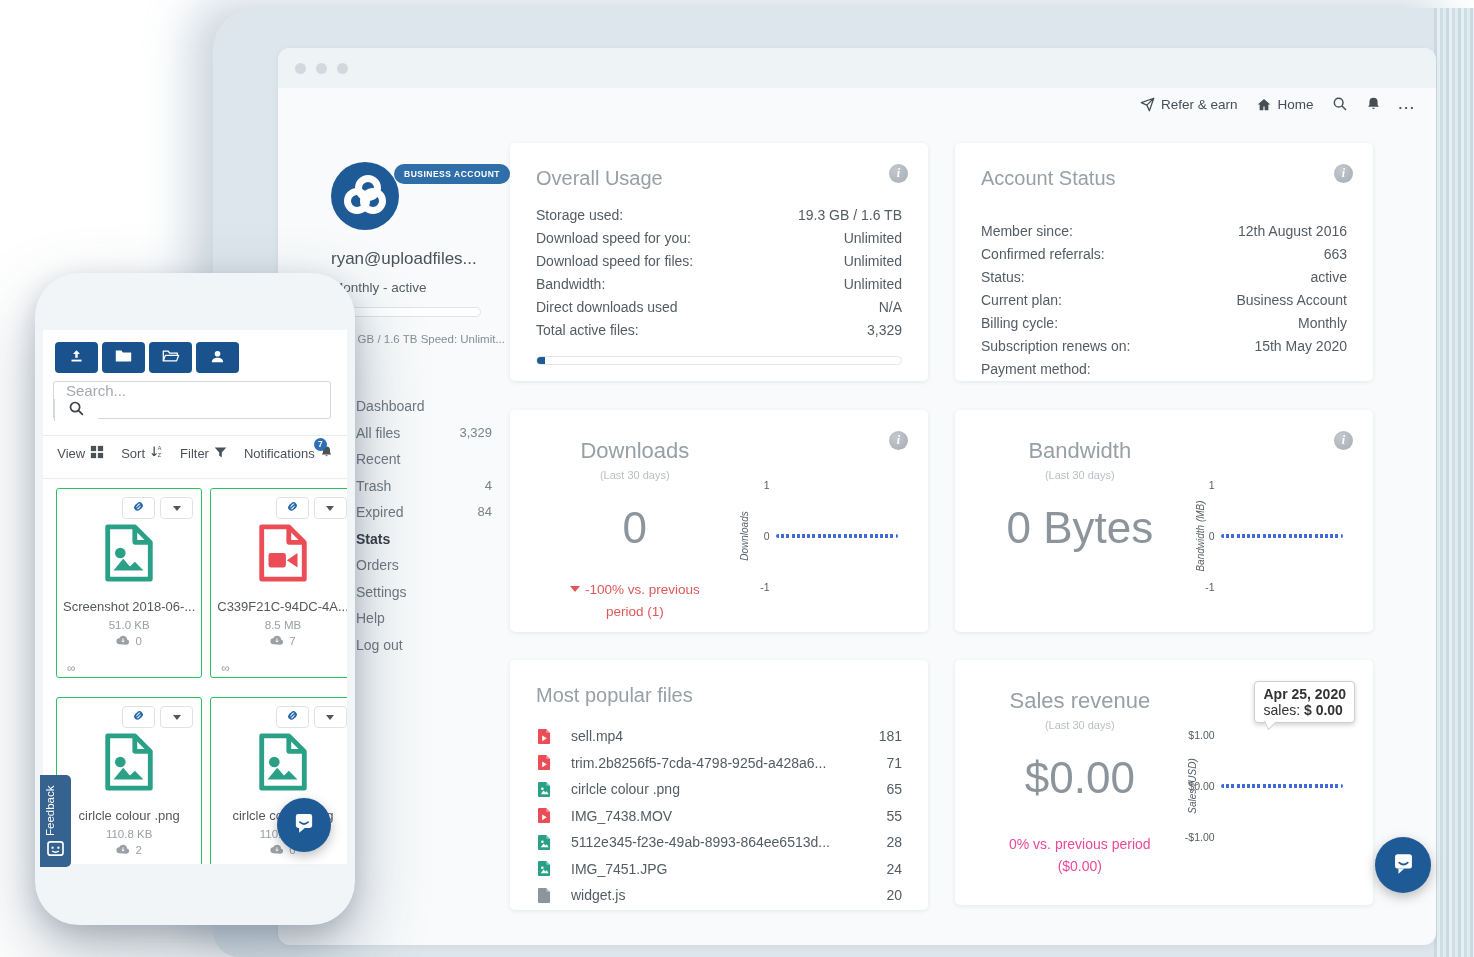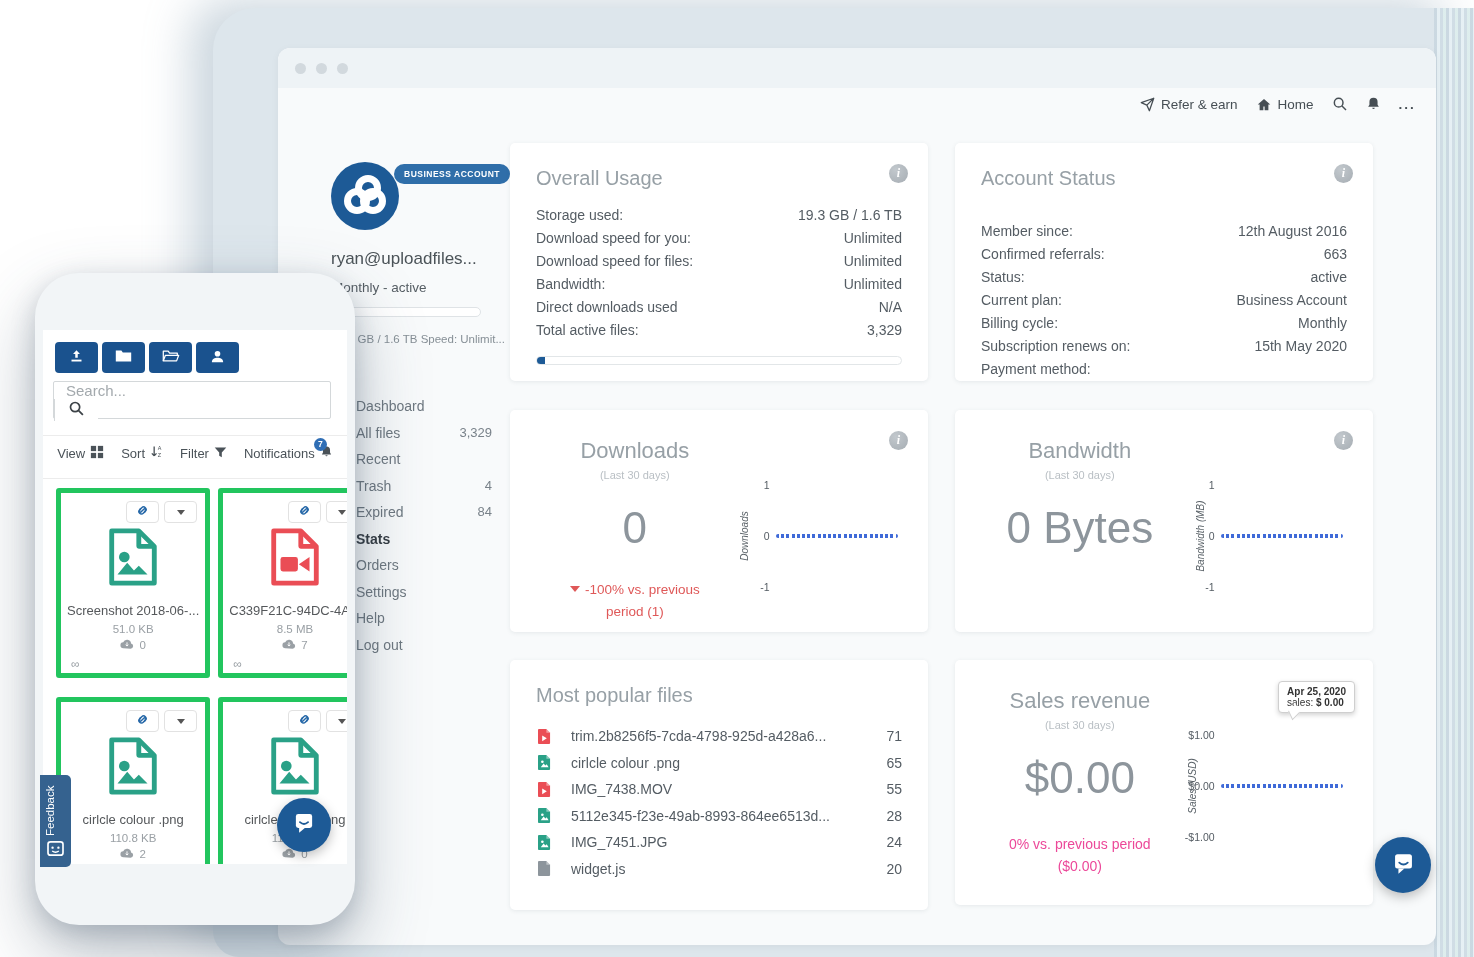--- a/index.html
+++ b/index.html
@@ -60,21 +60,21 @@
   .mini-chart{position:relative;width:46%;height:112px;margin-top:46px;display:flex;}
   .axis-label{position:absolute;left:-14px;top:50%;transform:translateY(-50%) rotate(-90deg);transform-origin:center;
     font-size:10px;font-style:italic;color:#5a6268;white-space:nowrap;}
   .ticks{width:42px;display:flex;flex-direction:column;justify-content:space-between;align-items:flex-end;
     font-size:10.5px;color:#545c63;padding:0 6px 0 0;}
   .ticks span{line-height:10px;}
   .plot{position:relative;flex:1;}
   .dotted-line{position:absolute;left:0;right:4px;top:50%;height:3.5px;margin-top:-2px;border-radius:2px;
     background:repeating-linear-gradient(90deg,#3f6ad8 0 3px,transparent 3px 5.2px);}
   .chart-tooltip{position:absolute;right:-8px;top:-49px;background:#fff;border:1px solid #cfcfcf;border-radius:4px;
-    box-shadow:0 2px 5px rgba(0,0,0,.18);padding:4px 8px;font-size:10px;color:#333;white-space:nowrap;z-index:3;}
+    box-shadow:0 2px 5px rgba(0,0,0,.18);padding:4px 8px;font-size:14px;color:#333;white-space:nowrap;z-index:3;}
   .chart-tooltip .tt-date{font-weight:bold;}
   .chart-tooltip .tt-val b{font-weight:bold;}
   .chart-tooltip::after{content:"";position:absolute;left:10px;bottom:-5px;width:9px;height:9px;background:#fff;
     border-right:1px solid #cfcfcf;border-bottom:1px solid #cfcfcf;transform:rotate(65deg) skewX(20deg);}
 
   
   .pf-row{display:flex;align-items:center;height:26.5px;font-size:14px;color:#545c63;}
   .pf-row .pf-icon{width:15px;margin:0 18px 0 2px;display:flex;}
   .pf-row .pf-name{flex:1;white-space:nowrap;overflow:hidden;cursor:pointer;}
   .pf-row .pf-count{width:40px;text-align:right;}
@@ -89,21 +89,21 @@
   .p-search{position:absolute;left:10px;top:51px;width:278px;height:38px;border:1px solid #d4d8da;border-radius:2px;display:flex;background:#fff;flex-direction:column;}
   .p-search input{flex:1;border:none;outline:none;padding:0 12px;font-size:15px;color:#555;background:transparent;}
   .p-search input::placeholder{color:#a3a9ad;}
   .p-search .p-search-btn{width:44px;border:none;border-left:1px solid #d4d8da;background:#fff;display:flex;align-items:center;justify-content:center;cursor:pointer;}
   .p-divider{position:absolute;left:0;width:100%;height:1px;background:#ececec;}
   .p-toolbar{position:absolute;left:0;top:115px;width:100%;display:flex;justify-content:center;gap:17px;font-size:13px;color:#4a5258;align-items:center;}
   .p-tool{display:flex;align-items:center;gap:5px;cursor:pointer;position:relative;}
   .notif-badge{position:absolute;top:-7px;right:6px;min-width:13px;height:13px;border-radius:7px;background:#2f6eb5;color:#fff;
     font-size:8.5px;font-weight:bold;text-align:center;line-height:13px;padding:0 2px;}
   .p-grid{position:absolute;left:13px;top:158px;width:278px;display:grid;grid-template-columns:1fr 1fr;gap:19px 8px;}
-  .p-card{position:relative;height:190px;background:#fff;border:5px solid #22c55e;border-radius:3px;padding-top:8px;}
+  .p-card{position:relative;height:190px;background:#fff;border:1px solid #22c55e;border-radius:3px;padding-top:8px;}
   .p-card-btns{position:absolute;top:8px;right:8px;display:flex;gap:5px;}
   .p-mini-btn{width:33px;height:22px;background:#fff;border:1px solid #e2e2e2;border-radius:4px;display:flex;align-items:center;justify-content:center;cursor:pointer;}
   .caret-dn{width:0;height:0;border-left:4px solid transparent;border-right:4px solid transparent;border-top:5px solid #555;}
   .p-file-icon{display:flex;justify-content:center;margin-top:26px;}
   .p-file-name{margin-top:16px;text-align:center;font-size:13px;color:#55585b;white-space:nowrap;overflow:hidden;padding:0 6px;}
   .p-file-size{margin-top:5px;text-align:center;font-size:11.5px;color:#9aa0a5;}
   .p-file-dl{margin-top:3px;text-align:center;font-size:11.5px;color:#9aa0a5;display:flex;justify-content:center;gap:5px;align-items:center;}
   .p-file-inf{position:absolute;left:10px;bottom:2px;font-size:12px;color:#9aa0a5;}
 
   
@@ -338,20 +338,31 @@
     <div class="card-title">Most popular files</div>
     <div style="margin-top:16px;">
       <div class="pf-row">
         <span class="pf-icon ic-video">
             <svg width="13" height="15" viewBox="0 0 14 16">
               <path d="M1 0h8l4 4v11a1 1 0 0 1-1 1H1a1 1 0 0 1-1-1V1a1 1 0 0 1 1-1z" fill="currentColor"></path>
               <path d="M9 0l4 4H9z" fill="rgba(255,255,255,.45)"></path>
               <path d="M4.5 7l5 3-5 3z" fill="#fff"></path>
             </svg>
           </span>
+        <span class="pf-name">sell.mp4</span>
+        <span class="pf-count">181</span>
+      </div>
+      <div class="pf-row">
+        <span class="pf-icon ic-video">
+            <svg width="13" height="15" viewBox="0 0 14 16">
+              <path d="M1 0h8l4 4v11a1 1 0 0 1-1 1H1a1 1 0 0 1-1-1V1a1 1 0 0 1 1-1z" fill="currentColor"></path>
+              <path d="M9 0l4 4H9z" fill="rgba(255,255,255,.45)"></path>
+              <path d="M4.5 7l5 3-5 3z" fill="#fff"></path>
+            </svg>
+          </span>
         <span class="pf-name">trim.2b8256f5-7cda-4798-925d-a428a6...</span>
         <span class="pf-count">71</span>
       </div>
       <div class="pf-row">
         <span class="pf-icon ic-image">
             <svg width="13" height="15" viewBox="0 0 14 16">
               <path d="M1 0h8l4 4v11a1 1 0 0 1-1 1H1a1 1 0 0 1-1-1V1a1 1 0 0 1 1-1z" fill="currentColor"></path>
               <path d="M9 0l4 4H9z" fill="rgba(255,255,255,.45)"></path>
               <circle cx="4.7" cy="7.2" r="1.4" fill="#fff"></circle>
               <path d="M3 13l3-4 2 2.2L9.4 10l2 3z" fill="#fff"></path>

